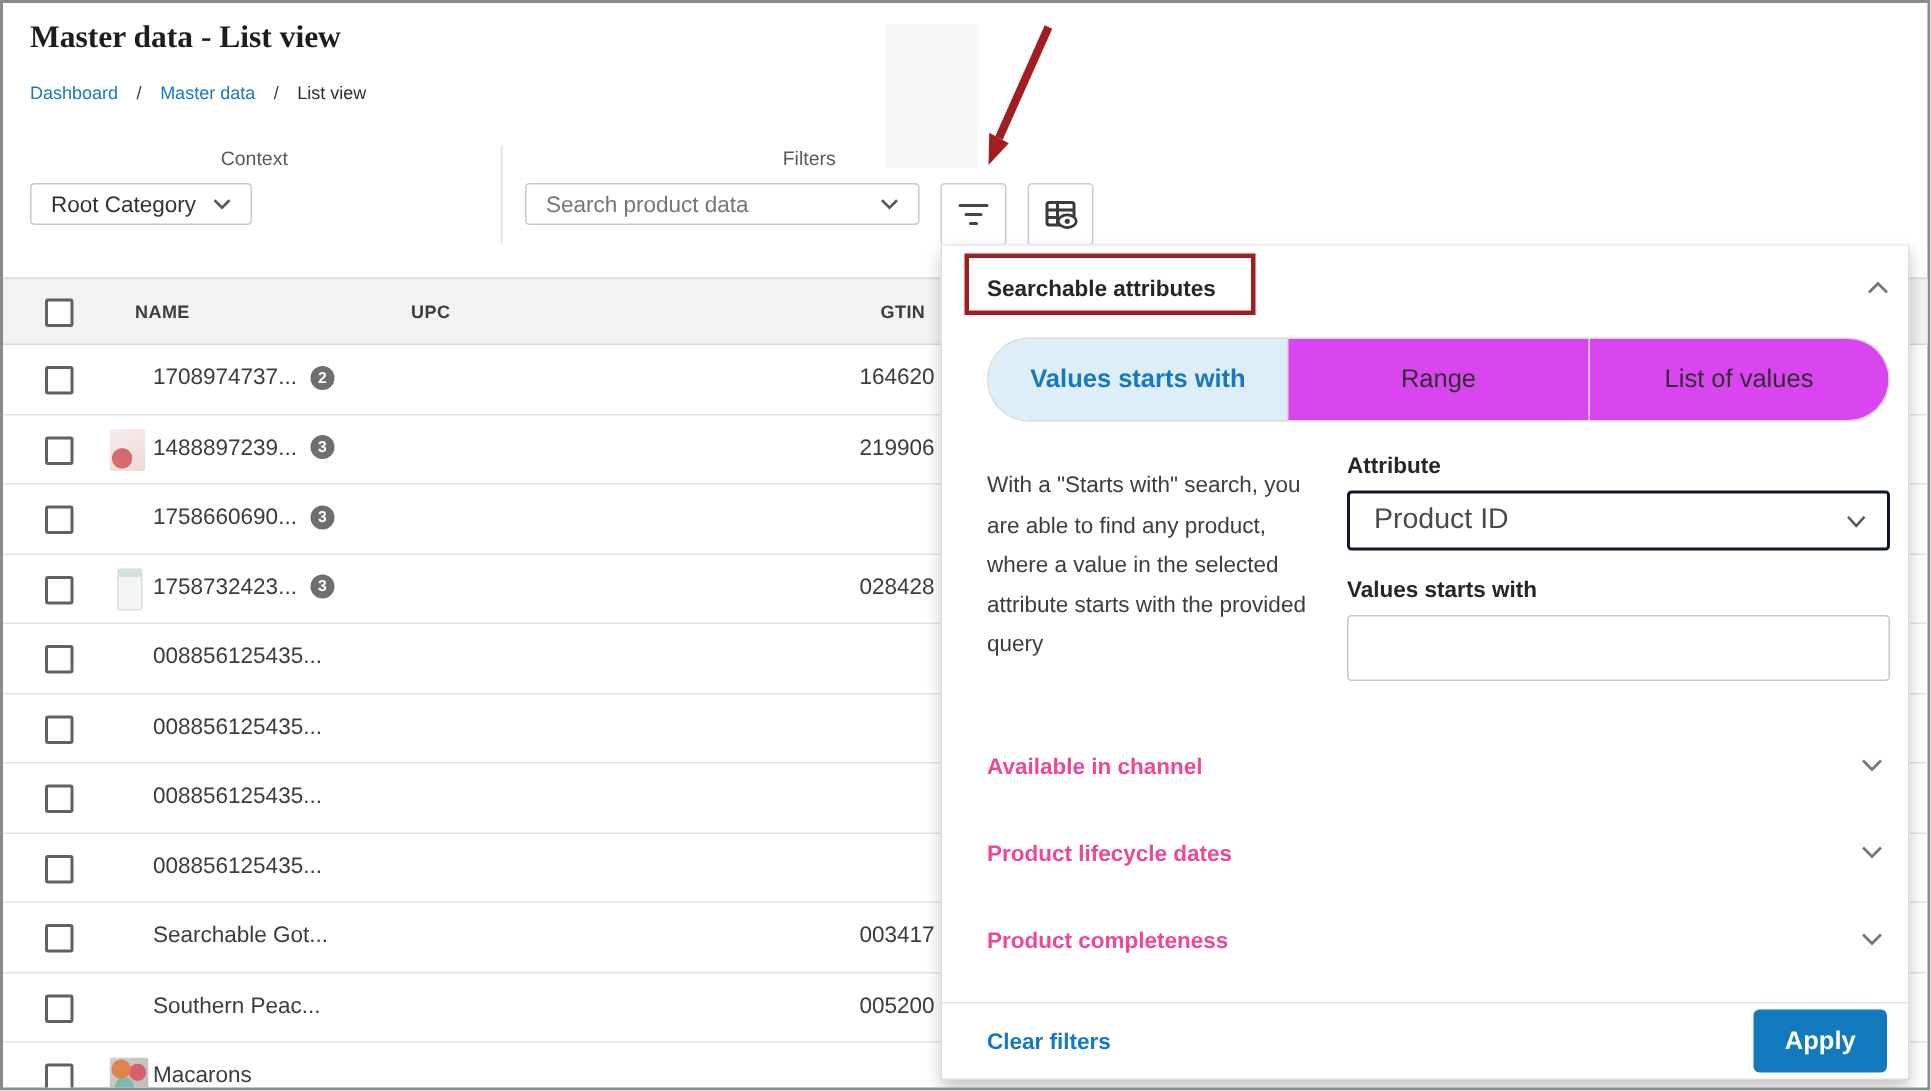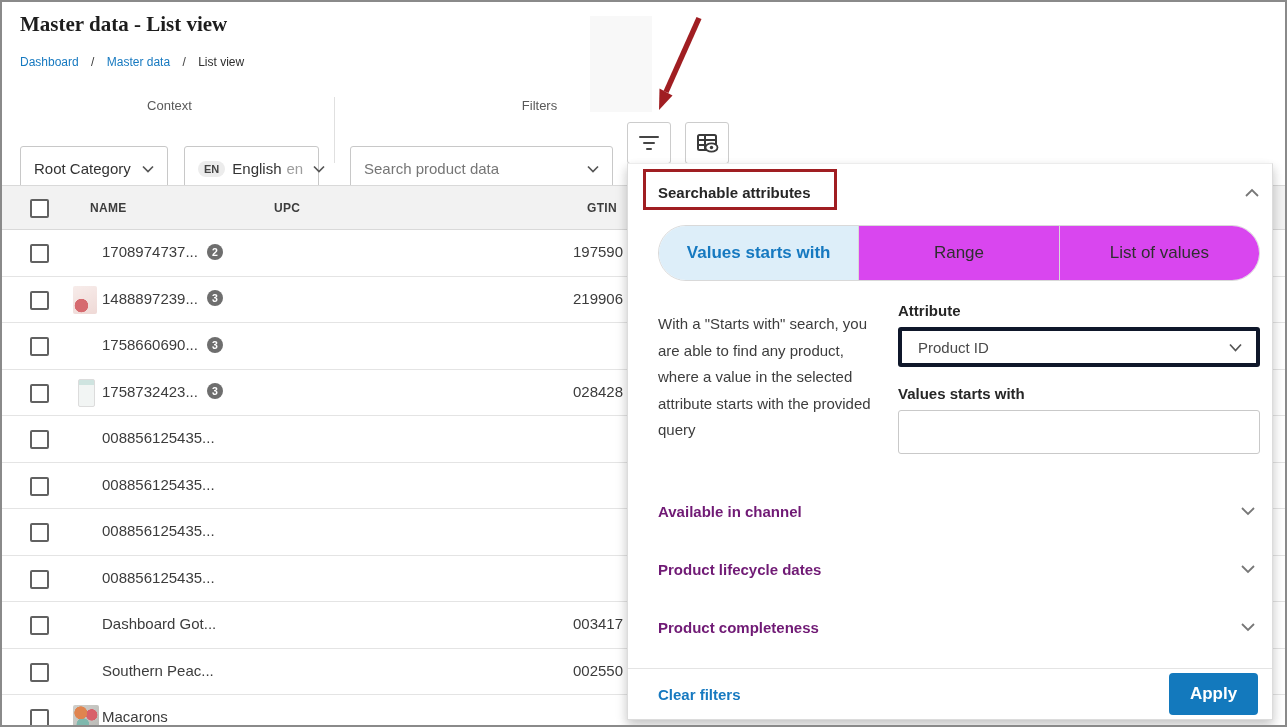--- a/index.html
+++ b/index.html
@@ -19,24 +19,23 @@
   .breadcrumb .sep { color:#3c3c3c; margin:0 9px; }
   .breadcrumb .current { color:#2e2e2e; }
 
   
   .group { position:absolute; top:96px; }
   .context-group { left:18px; width:299px; }
   .filters-group { left:348px; width:379px; }
   .group-label { text-align:center; font-size:13px; color:#595959; margin-bottom:9px; }
   .ctl-row { display:flex; gap:16px; }
   .dropdown {
-    height:45px; border:1px solid #c8c8c8; border-radius:3px; background:#fff;
+    height:28px; border:1px solid #c8c8c8; border-radius:3px; background:#fff;
     display:flex; align-items:center; padding:0 13px; font-size:15px; color:#333;
     cursor:pointer;
-    margin-top:24px;
   }
   .dropdown .chev { margin-left:auto; padding-left:10px; display:flex; }
   .dd-category { width:148px; }
   .dd-language { width:135px; }
   .lang-pill {
     background:#ececec; color:#454545; font-size:11px; font-weight:700;
     border-radius:9px; padding:2px 6px; margin-right:7px;
   }
   .lang-suffix { color:#9d9d9d; margin-left:5px; }
   .dd-search { width:263px; }
@@ -115,34 +114,34 @@
   }
   .tab + .tab { border-left:1px solid #d9d9d9; }
   .tab.active { background:#ddeef9; color:#1679c0; font-weight:700; }
   .desc {
     position:absolute; left:30px; top:147px; width:220px;
     font-size:15px; line-height:26.5px; color:#3d3d3d;
   }
   .form { position:absolute; left:270px; top:138px; width:362px; }
   .form label { display:block; font-size:15px; font-weight:700; color:#262626; }
   .select {
-    margin-top:8px; height:40px; border:4px solid #0f172a; border-radius:3px;
-    display:flex; align-items:center; padding:0 14px 0 16px; font-size:15px; color:#4a4a4a; cursor:pointer;
+    margin-top:8px; height:40px; border:2px solid #0f172a; border-radius:3px;
+    display:flex; align-items:center; padding:0 14px 0 16px; font-size:19px; color:#4a4a4a; cursor:pointer;
   }
   .select .chev { margin-left:auto; display:flex; }
   .form .lbl2 { margin-top:18px; }
   .text-input {
     margin-top:8px; width:100%; height:44px; border:1px solid #c9c9c9; border-radius:3px;
     font-size:15px; padding:0 12px; font-family:"Liberation Sans",sans-serif;
   }
   .sections { position:absolute; left:30px; right:16px; top:318px; }
   .section {
     height:58px; display:flex; align-items:center; justify-content:space-between; cursor:pointer;
   }
-  .section .sec-label { font-size:15px; font-weight:700; color:#701a75; }
+  .section .sec-label { font-size:15px; font-weight:700; color:#ec4899; }
   .panel-footer {
     position:absolute; left:0; right:0; bottom:0; height:51px; border-top:1px solid #e4e4e4;
     display:flex; align-items:center; justify-content:space-between; padding:0 14px 0 30px;
   }
   .clear-link { color:#1679c0; font-size:15px; font-weight:700; text-decoration:none; cursor:pointer; }
   .apply-btn {
     width:89px; height:42px; background:#1379bd; color:#fff; border:none; border-radius:4px;
     font-size:17px; font-weight:700; cursor:pointer; font-family:"Liberation Sans",sans-serif;
   }
 </style>
@@ -159,30 +158,20 @@
     <a>Master data</a>
     <span class="sep">/</span>
     <span class="current">List view</span>
   </nav>
 
   <div class="group context-group">
     <div class="group-label">Context</div>
     <div class="ctl-row">
       <div class="dropdown dd-category">
         <span>Root Category</span>
-        <span class="chev">
-          <svg width="12" height="8" viewBox="0 0 12 8">
-              <path d="M1 1.5 L6 6.5 L11 1.5" fill="none" stroke="#555" stroke-width="1.7"></path>
-            </svg>
-        </span>
-      </div>
-      <div class="dropdown dd-language">
-        <span class="lang-pill">EN</span>
-        <span>English</span>
-        <span class="lang-suffix">en</span>
         <span class="chev">
           <svg width="12" height="8" viewBox="0 0 12 8">
               <path d="M1 1.5 L6 6.5 L11 1.5" fill="none" stroke="#555" stroke-width="1.7"></path>
             </svg>
         </span>
       </div>
     </div>
   </div>
 
   <div class="vdivider"></div>
@@ -237,21 +226,21 @@
       <span class="hcell h-gtin">GTIN</span>
     </div>
     <div>
         <div class="trow">
     <span class="checkbox"></span>
 
     <span class="name-wrap">
       <span>1708974737...</span>
       <span class="badge">2</span>
     </span>
-    <span class="gtin-cell">197590</span>
+    <span class="gtin-cell">164620</span>
   </div>
         <div class="trow">
     <span class="checkbox"></span>
     <span class="thumb thumb-pink"></span>
     <span class="name-wrap">
       <span>1488897239...</span>
       <span class="badge">3</span>
     </span>
     <span class="gtin-cell">219906</span>
   </div>
@@ -306,33 +295,33 @@
     <span class="name-wrap">
       <span>008856125435...</span>
 
     </span>
     <span class="gtin-cell"></span>
   </div>
         <div class="trow">
     <span class="checkbox"></span>
 
     <span class="name-wrap">
-      <span>Dashboard Got...</span>
+      <span>Searchable Got...</span>
 
     </span>
     <span class="gtin-cell">003417</span>
   </div>
         <div class="trow">
     <span class="checkbox"></span>
 
     <span class="name-wrap">
       <span>Southern Peac...</span>
 
     </span>
-    <span class="gtin-cell">002550</span>
+    <span class="gtin-cell">005200</span>
   </div>
         <div class="trow">
     <span class="checkbox"></span>
     <span class="thumb thumb-macarons"></span>
     <span class="name-wrap">
       <span>Macarons</span>
 
     </span>
     <span class="gtin-cell"></span>
   </div>

